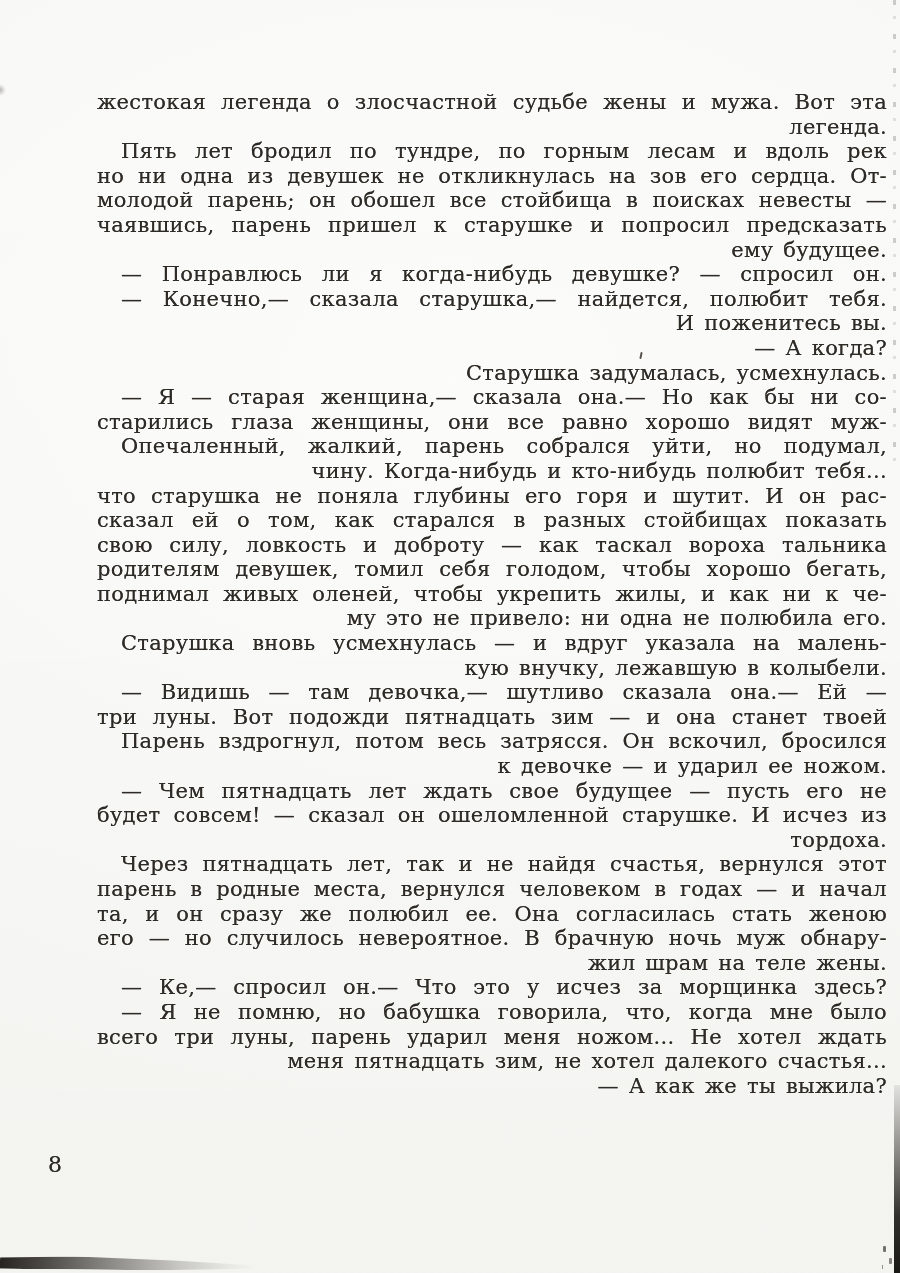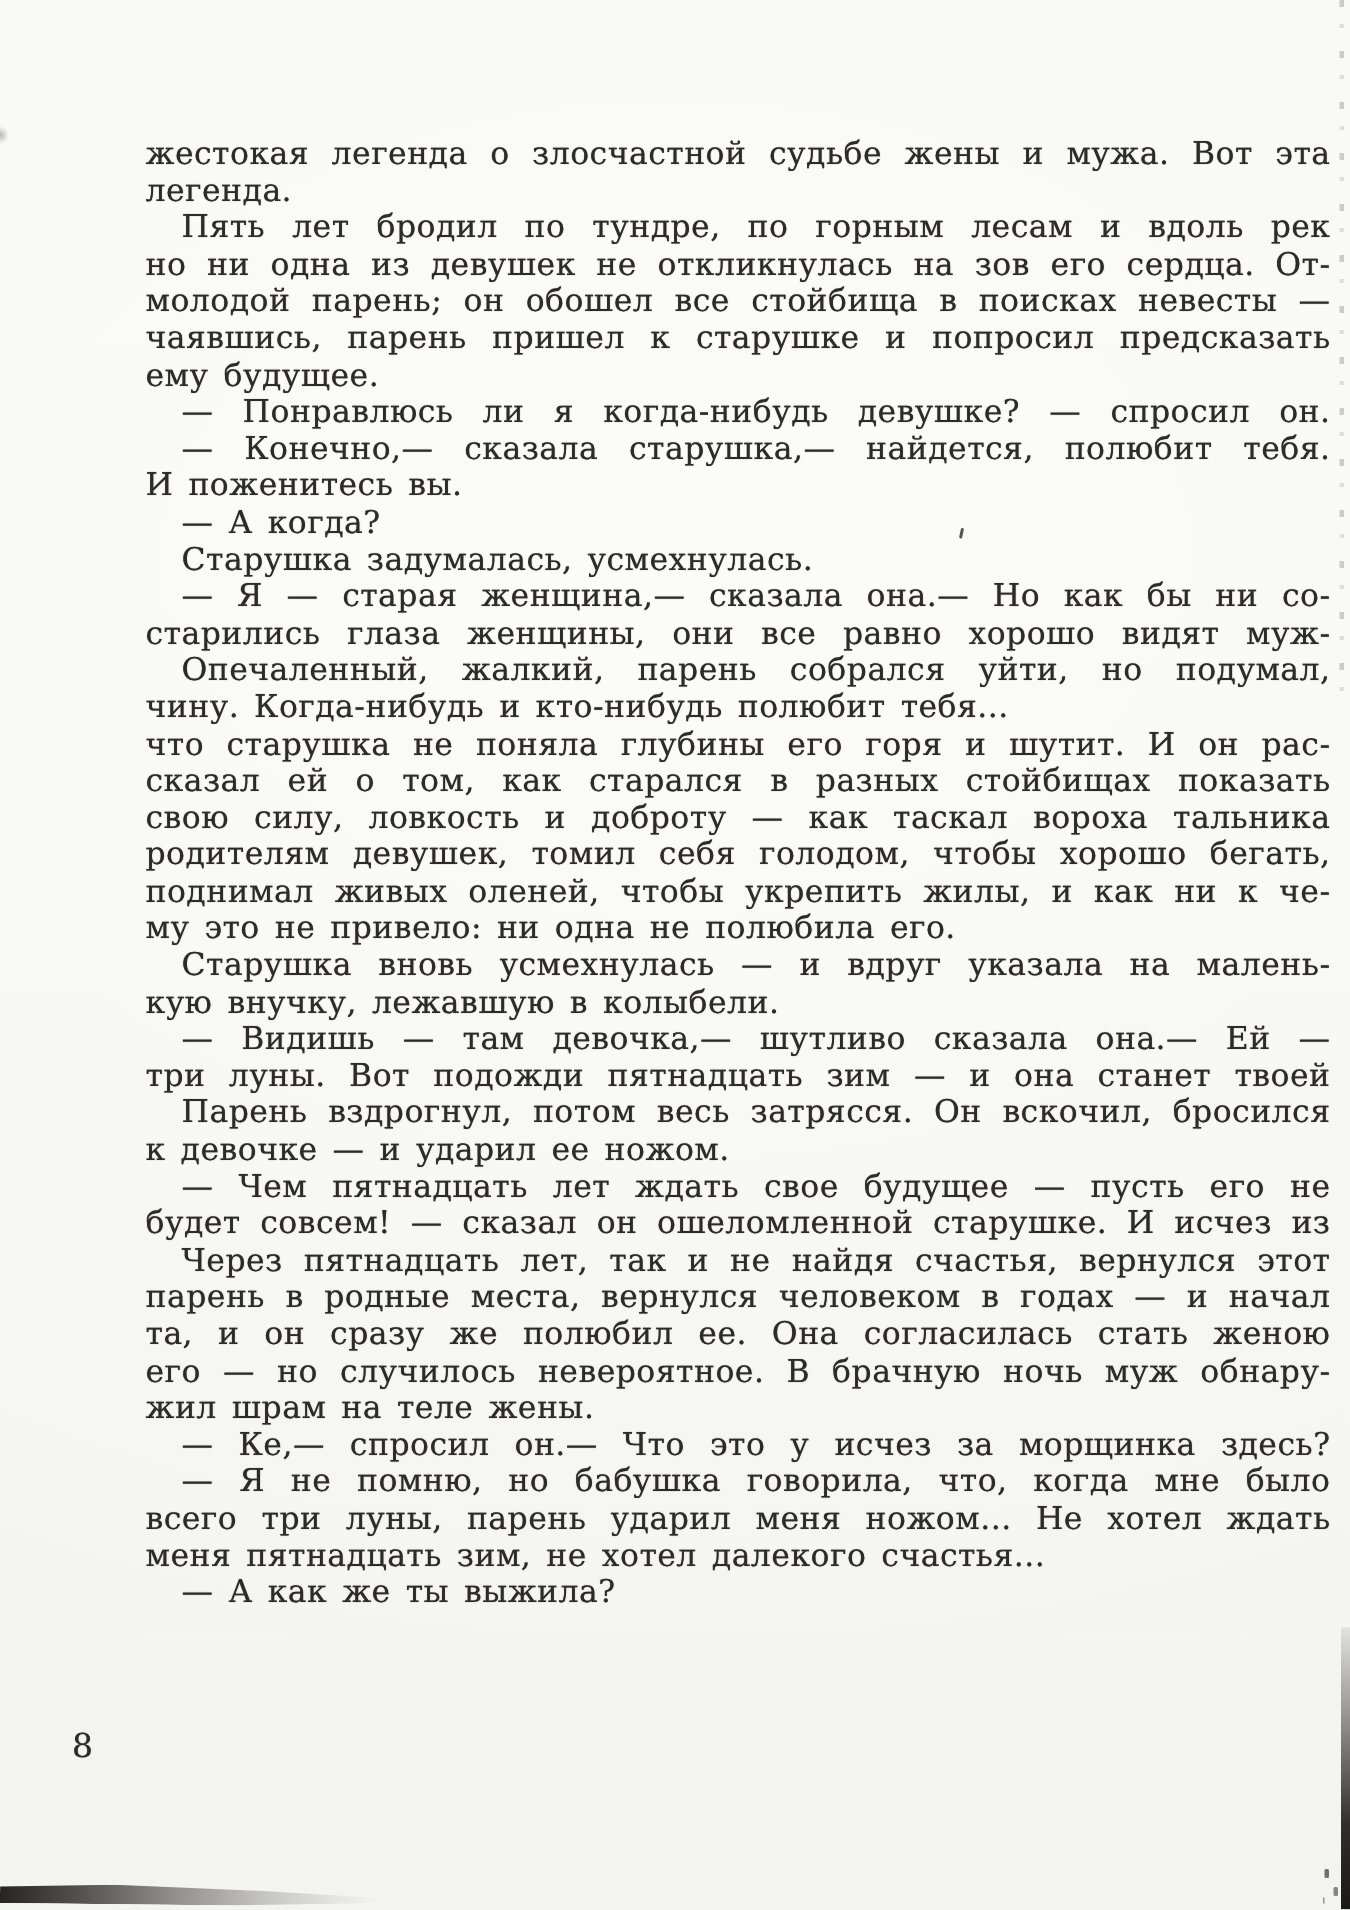--- a/index.html
+++ b/index.html
@@ -37,21 +37,21 @@
     font-size:21px;
     letter-spacing:0.3px;
     word-spacing:3px;
     text-shadow:0 0 0.6px rgba(46,43,38,0.75);
     margin-left:39px;
   }
   .line{
     line-height:24.6px;
     height:24.6px;
     white-space:normal;
-    text-align:left;
+    text-align:right;
     overflow:visible;
   }
   .line.justify{
     text-align:justify;
     text-align-last:justify;
   }
   .line.indent{
     text-indent:24px;
   }
   .page-number{
@@ -159,20 +159,21 @@
       <div class="line justify">поднимал живых оленей, чтобы укрепить жилы, и как ни к че-</div>
       <div class="line">му это не привело: ни одна не полюбила его.</div>
       <div class="line justify indent">Старушка вновь усмехнулась — и вдруг указала на малень-</div>
       <div class="line">кую внучку, лежавшую в колыбели.</div>
       <div class="line justify indent">— Видишь — там девочка,— шутливо сказала она.— Ей —</div>
       <div class="line justify">три луны. Вот подожди пятнадцать зим — и она станет твоей</div>
       <div class="line justify indent">Парень вздрогнул, потом весь затрясся. Он вскочил, бросился</div>
       <div class="line">к девочке — и ударил ее ножом.</div>
       <div class="line justify indent">— Чем пятнадцать лет ждать свое будущее — пусть его не</div>
       <div class="line justify">будет совсем! — сказал он ошеломленной старушке. И исчез из</div>
+      <div class="line">тордоха.</div>
       <div class="line justify indent">Через пятнадцать лет, так и не найдя счастья, вернулся этот</div>
       <div class="line justify">парень в родные места, вернулся человеком в годах — и начал</div>
       <div class="line justify">та, и он сразу же полюбил ее. Она согласилась стать женою</div>
       <div class="line justify">его — но случилось невероятное. В брачную ночь муж обнару-</div>
       <div class="line">жил шрам на теле жены.</div>
       <div class="line justify indent">— Ке,— спросил он.— Что это у исчез за морщинка здесь?</div>
       <div class="line justify indent">— Я не помню, но бабушка говорила, что, когда мне было</div>
       <div class="line justify">всего три луны, парень ударил меня ножом... Не хотел ждать</div>
       <div class="line">меня пятнадцать зим, не хотел далекого счастья...</div>
       <div class="line indent">— А как же ты выжила?</div>

